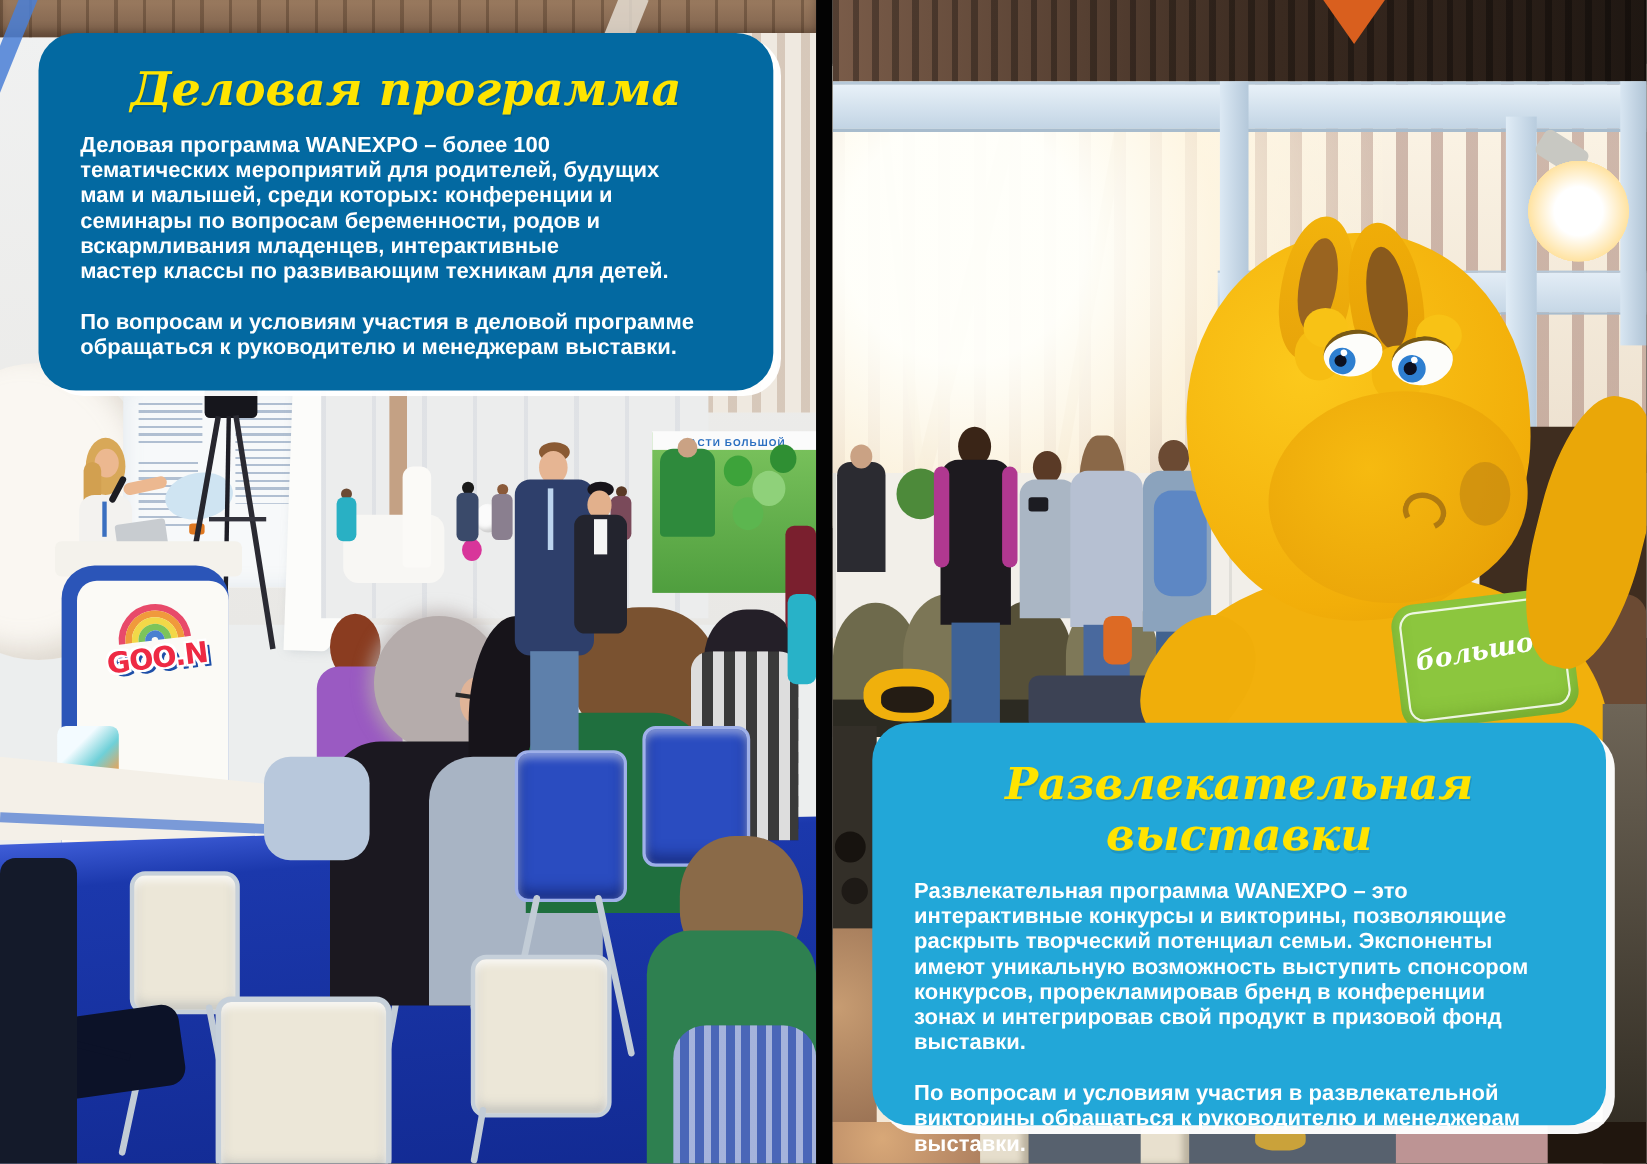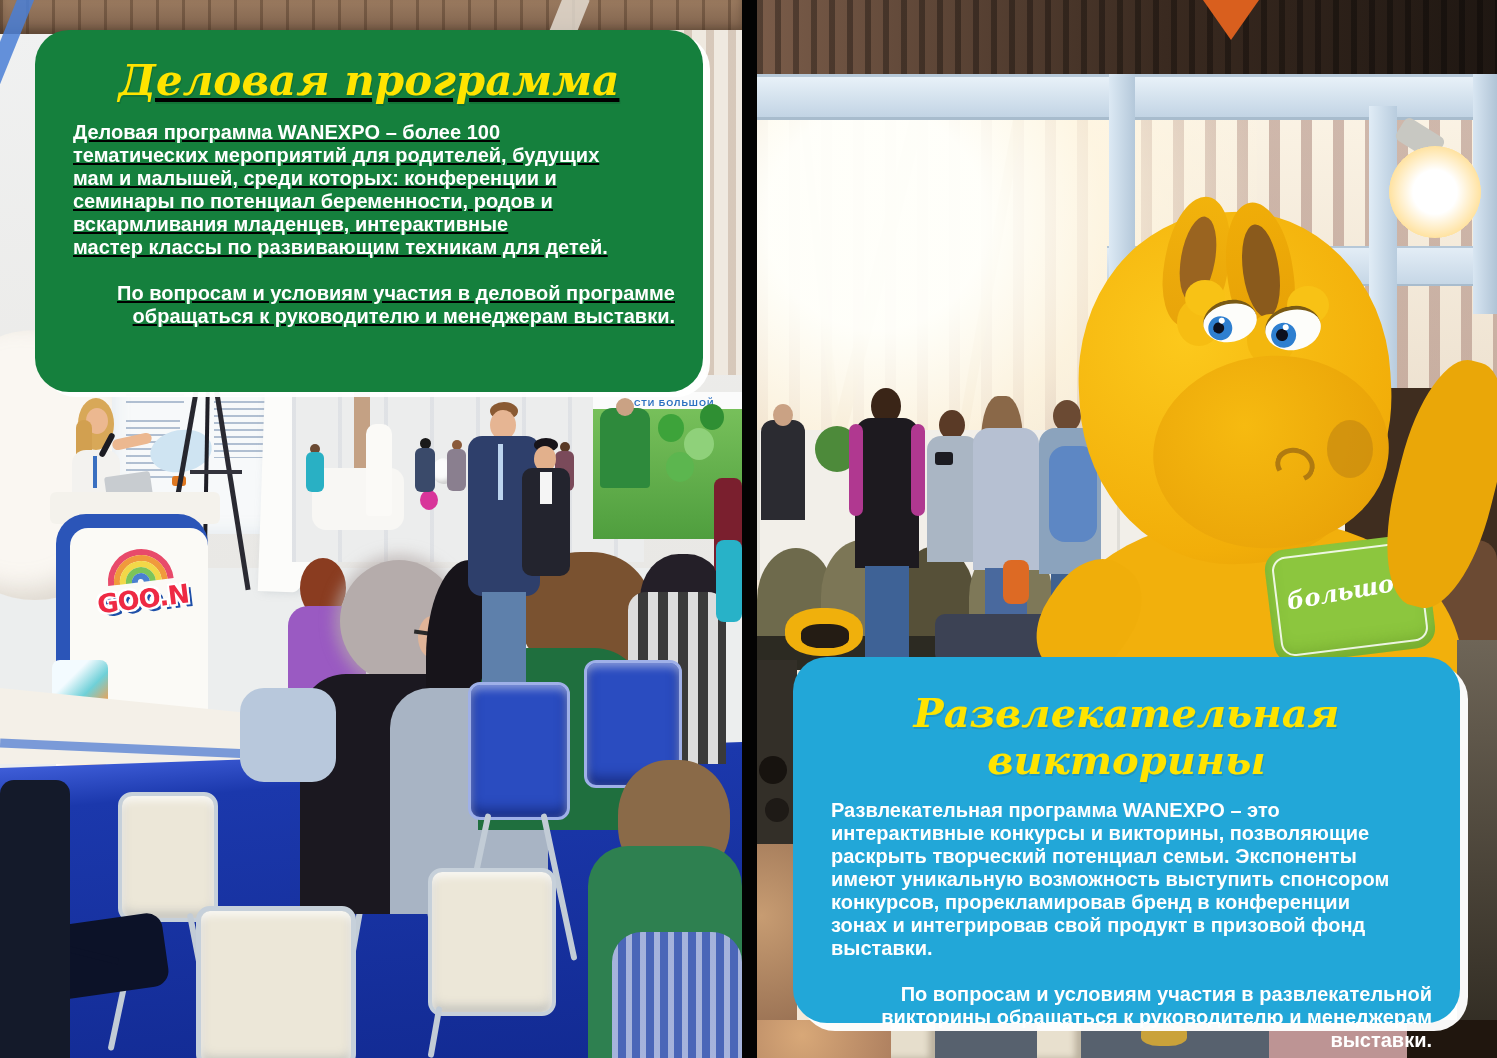--- a/index.html
+++ b/index.html
@@ -6,32 +6,32 @@
   .page{position:relative;width:1497px;height:1058px;overflow:hidden;background:#000;
         font-family:"Liberation Sans",sans-serif;}
   .ab{position:absolute;}
   .panel{position:absolute;top:0;height:1058px;overflow:hidden;}
   .panel-left{left:0;width:742px;background:#eceeee;}
   .panel-right{left:757px;width:740px;background:#f3e8d8;}
   .divider{left:742px;top:0;width:15px;height:1058px;background:#030303;}
 
   
   .card{position:absolute;border-radius:34px;}
-  .card-red{left:35px;top:30px;width:668px;height:362px;background:#15803d;
-            box-shadow:7px 5px 0 rgba(255,255,255,.96);text-decoration:underline;}
+  .card-red{left:35px;top:30px;width:668px;height:325px;background:#0369a1;
+            box-shadow:7px 5px 0 rgba(255,255,255,.96);}
   .card-blue{left:36px;top:657px;width:667px;height:366px;background:#22a7d8;
              box-shadow:8px 8px 0 rgba(255,255,255,.97);}
   .card h2{font-family:"DejaVu Serif",serif;font-style:italic;font-weight:bold;
            color:#ffe400;text-align:center;margin:0;
            text-shadow:1px 2px 0 rgba(0,0,0,.10);}
   .card-red h2{font-size:42px;padding:26px 10px 16px;}
   .card-blue h2{font-size:40px;padding:32px 10px 16px;}
   .card p{font-weight:bold;color:#ffffff;font-size:20px;line-height:23px;
           white-space:pre-line;margin:0 28px 0 38px;}
-  .card p.contact{margin-top:23px;text-align:right;}
+  .card p.contact{margin-top:23px;}
 
   
   .round{border-radius:50%;}
   .chairback{border:4px solid #c6d0da;border-radius:14px;background:#ece7d8;
              box-shadow:inset 0 4px 8px rgba(255,255,255,.8), inset 0 -6px 10px rgba(120,130,140,.35);}
   .chairblue{border:3px solid #9fb0e8;border-radius:12px;background:#2a4cc0;
              box-shadow:inset 0 4px 8px rgba(255,255,255,.45), inset 0 -8px 12px rgba(10,20,80,.5);}
   .leg{background:#c2ccd6;width:6px;border-radius:3px;}
   .textline{background-image:repeating-linear-gradient(180deg, rgba(90,120,160,.45) 0 2px, transparent 2px 7px);}
   .goon{font-family:"DejaVu Sans",sans-serif;font-weight:bold;font-size:26px;letter-spacing:-1px;
@@ -222,21 +222,21 @@
 
     <div class="ab" style="left:36px;top:920px;width:130px;height:74px;background:#0c1228;border-radius:16px;transform:rotate(-8deg);"></div>
     <div class="ab" style="left:0;top:944px;width:120px;height:6px;background:#0c1228;transform:rotate(14deg);"></div>
     <div class="ab" style="left:0;top:780px;width:70px;height:278px;background:#141a2a;border-radius:14px 14px 0 0;"></div>
 
     <div class="card card-red">
       <h2>Деловая программа</h2>
       <p>Деловая программа WANEXPO – более 100
 тематических мероприятий для родителей, будущих
 мам и малышей, среди которых: конференции и
-семинары по потенциал беременности, родов и
+семинары по вопросам беременности, родов и
 вскармливания младенцев, интерактивные
 мастер классы по развивающим техникам для детей.</p>
       <p class="contact">По вопросам и условиям участия в деловой программе
 обращаться к руководителю и менеджерам выставки.</p>
     </div>
   </section>
 
   <div class="ab divider"></div>
 
   <section class="panel panel-right">
@@ -365,21 +365,21 @@
 
     <div class="ab" style="left:0;top:1020px;width:740px;height:38px;background:#bd9494;"></div>
     <div class="ab" style="left:0;top:1020px;width:150px;height:38px;background:radial-gradient(circle at 30% 40%,#d8a878,#a87a5c);"></div>
     <div class="ab" style="left:172px;top:1020px;width:340px;height:38px;background:#57616e;"></div>
     <div class="ab" style="left:134px;top:1020px;width:44px;height:38px;background:#e6decc;box-shadow:inset -6px 0 6px rgba(120,110,90,.4);"></div>
     <div class="ab" style="left:280px;top:1020px;width:44px;height:38px;background:#e8e0ce;box-shadow:inset -6px 0 6px rgba(120,110,90,.4);"></div>
     <div class="ab" style="left:384px;top:1024px;width:46px;height:22px;background:#caa23a;border-radius:40%;"></div>
     <div class="ab" style="left:650px;top:1020px;width:90px;height:38px;background:#20160e;"></div>
 
     <div class="card card-blue">
-      <h2>Развлекательная викторины</h2>
+      <h2>Развлекательная выставки</h2>
       <p>Развлекательная программа WANEXPO – это
 интерактивные конкурсы и викторины, позволяющие
 раскрыть творческий потенциал семьи. Экспоненты
 имеют уникальную возможность выступить спонсором
 конкурсов, прорекламировав бренд в конференции
 зонах и интегрировав свой продукт в призовой фонд
 выставки.</p>
       <p class="contact">По вопросам и условиям участия в развлекательной
 викторины обращаться к руководителю и менеджерам
 выставки.</p>

